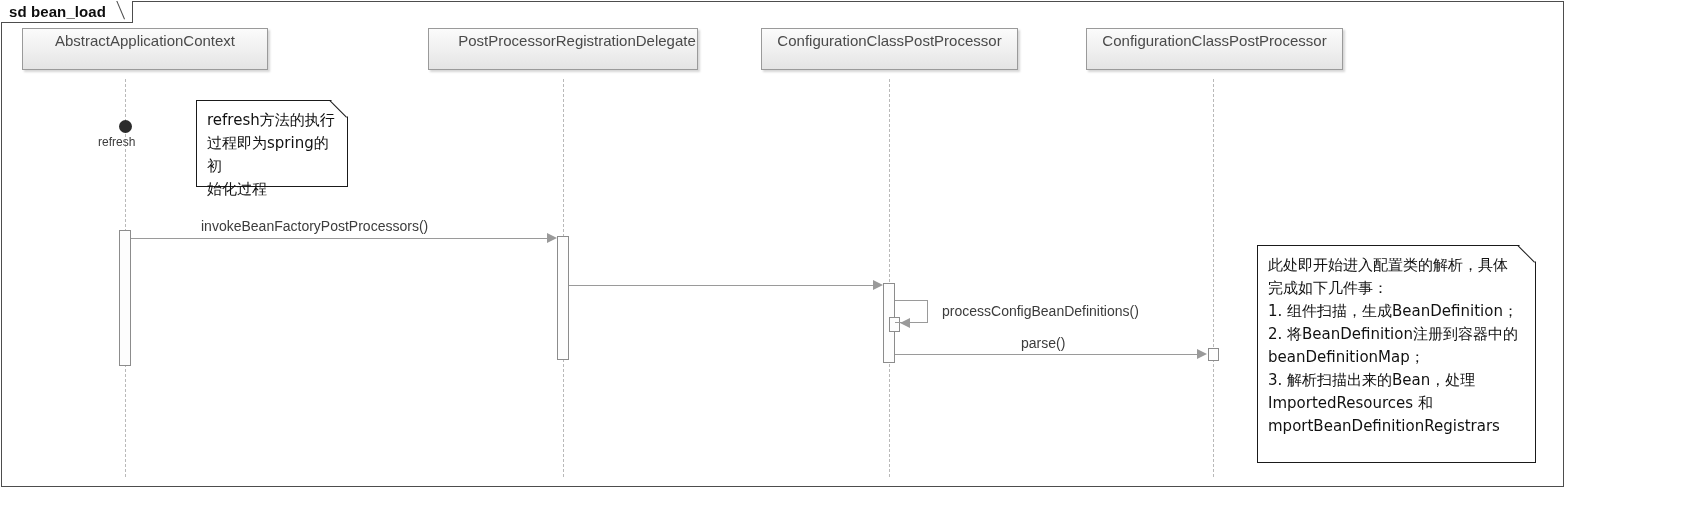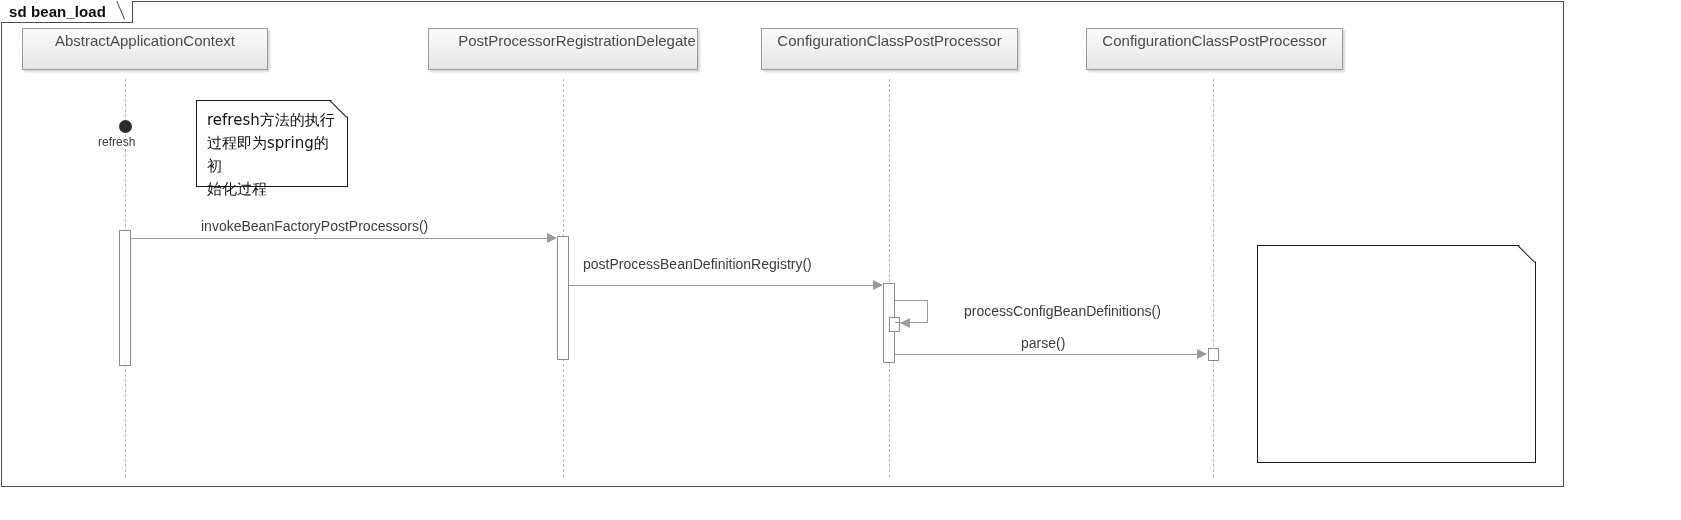--- a/index.html
+++ b/index.html
@@ -236,36 +236,43 @@
   <div class="activation" style="left:119px; top:230px; width:12px; height:136px;"></div>
   <div class="activation" style="left:557px; top:236px; width:12px; height:124px;"></div>
   <div class="activation" style="left:883px; top:283px; width:12px; height:80px;"></div>
   <div class="activation" style="left:889px; top:317px; width:11px; height:15px;"></div>
   <div class="activation" style="left:1208px; top:348px; width:11px; height:13px;"></div>
 
   <div class="msg-label" style="left:201px; top:218px;">invokeBeanFactoryPostProcessors()</div>
   <div class="msg-line" style="left:131px; top:238px; width:417px;"></div>
   <div class="msg-arrow" style="left:547px; top:233px;"></div>
 
-  <div class="msg-label" style="left:583px; top:256px;">postProcessBeanDefinitionRegistry()</div>
   <div class="msg-line" style="left:569px; top:285px; width:305px;"></div>
   <div class="msg-arrow" style="left:873px; top:280px;"></div>
 
   <div class="self-msg" style="left:895px; top:300px; width:33px; height:23px;"></div>
   <div class="msg-arrow left" style="left:900px; top:318px;"></div>
-  <div class="msg-label" style="left:964px; top:303px;">processConfigBeanDefinitions()</div>
+  <div class="msg-label" style="left:942px; top:303px;">processConfigBeanDefinitions()</div>
 
   <div class="msg-label" style="left:1021px; top:335px;">parse()</div>
   <div class="msg-line" style="left:895px; top:354px; width:304px;"></div>
   <div class="msg-arrow" style="left:1197px; top:349px;"></div>
 
   <div class="note note-cn" style="left:196px; top:100px; width:152px; height:87px;">
     <div class="note-fold"></div>
     <div class="note-text">refresh方法的执行
 过程即为spring的初
 始化过程</div>
   </div>
 
   <div class="note note-cn" style="left:1257px; top:245px; width:279px; height:218px;">
     <div class="note-fold"></div>
+    <div class="note-text">此处即开始进入配置类的解析，具体
+完成如下几件事：
+1. 组件扫描，生成BeanDefinition；
+2. 将BeanDefinition注册到容器中的
+beanDefinitionMap；
+3. 解析扫描出来的Bean，处理
+ImportedResources 和
+mportBeanDefinitionRegistrars</div>
   </div>
 
 </div>
 
 </body></html>

